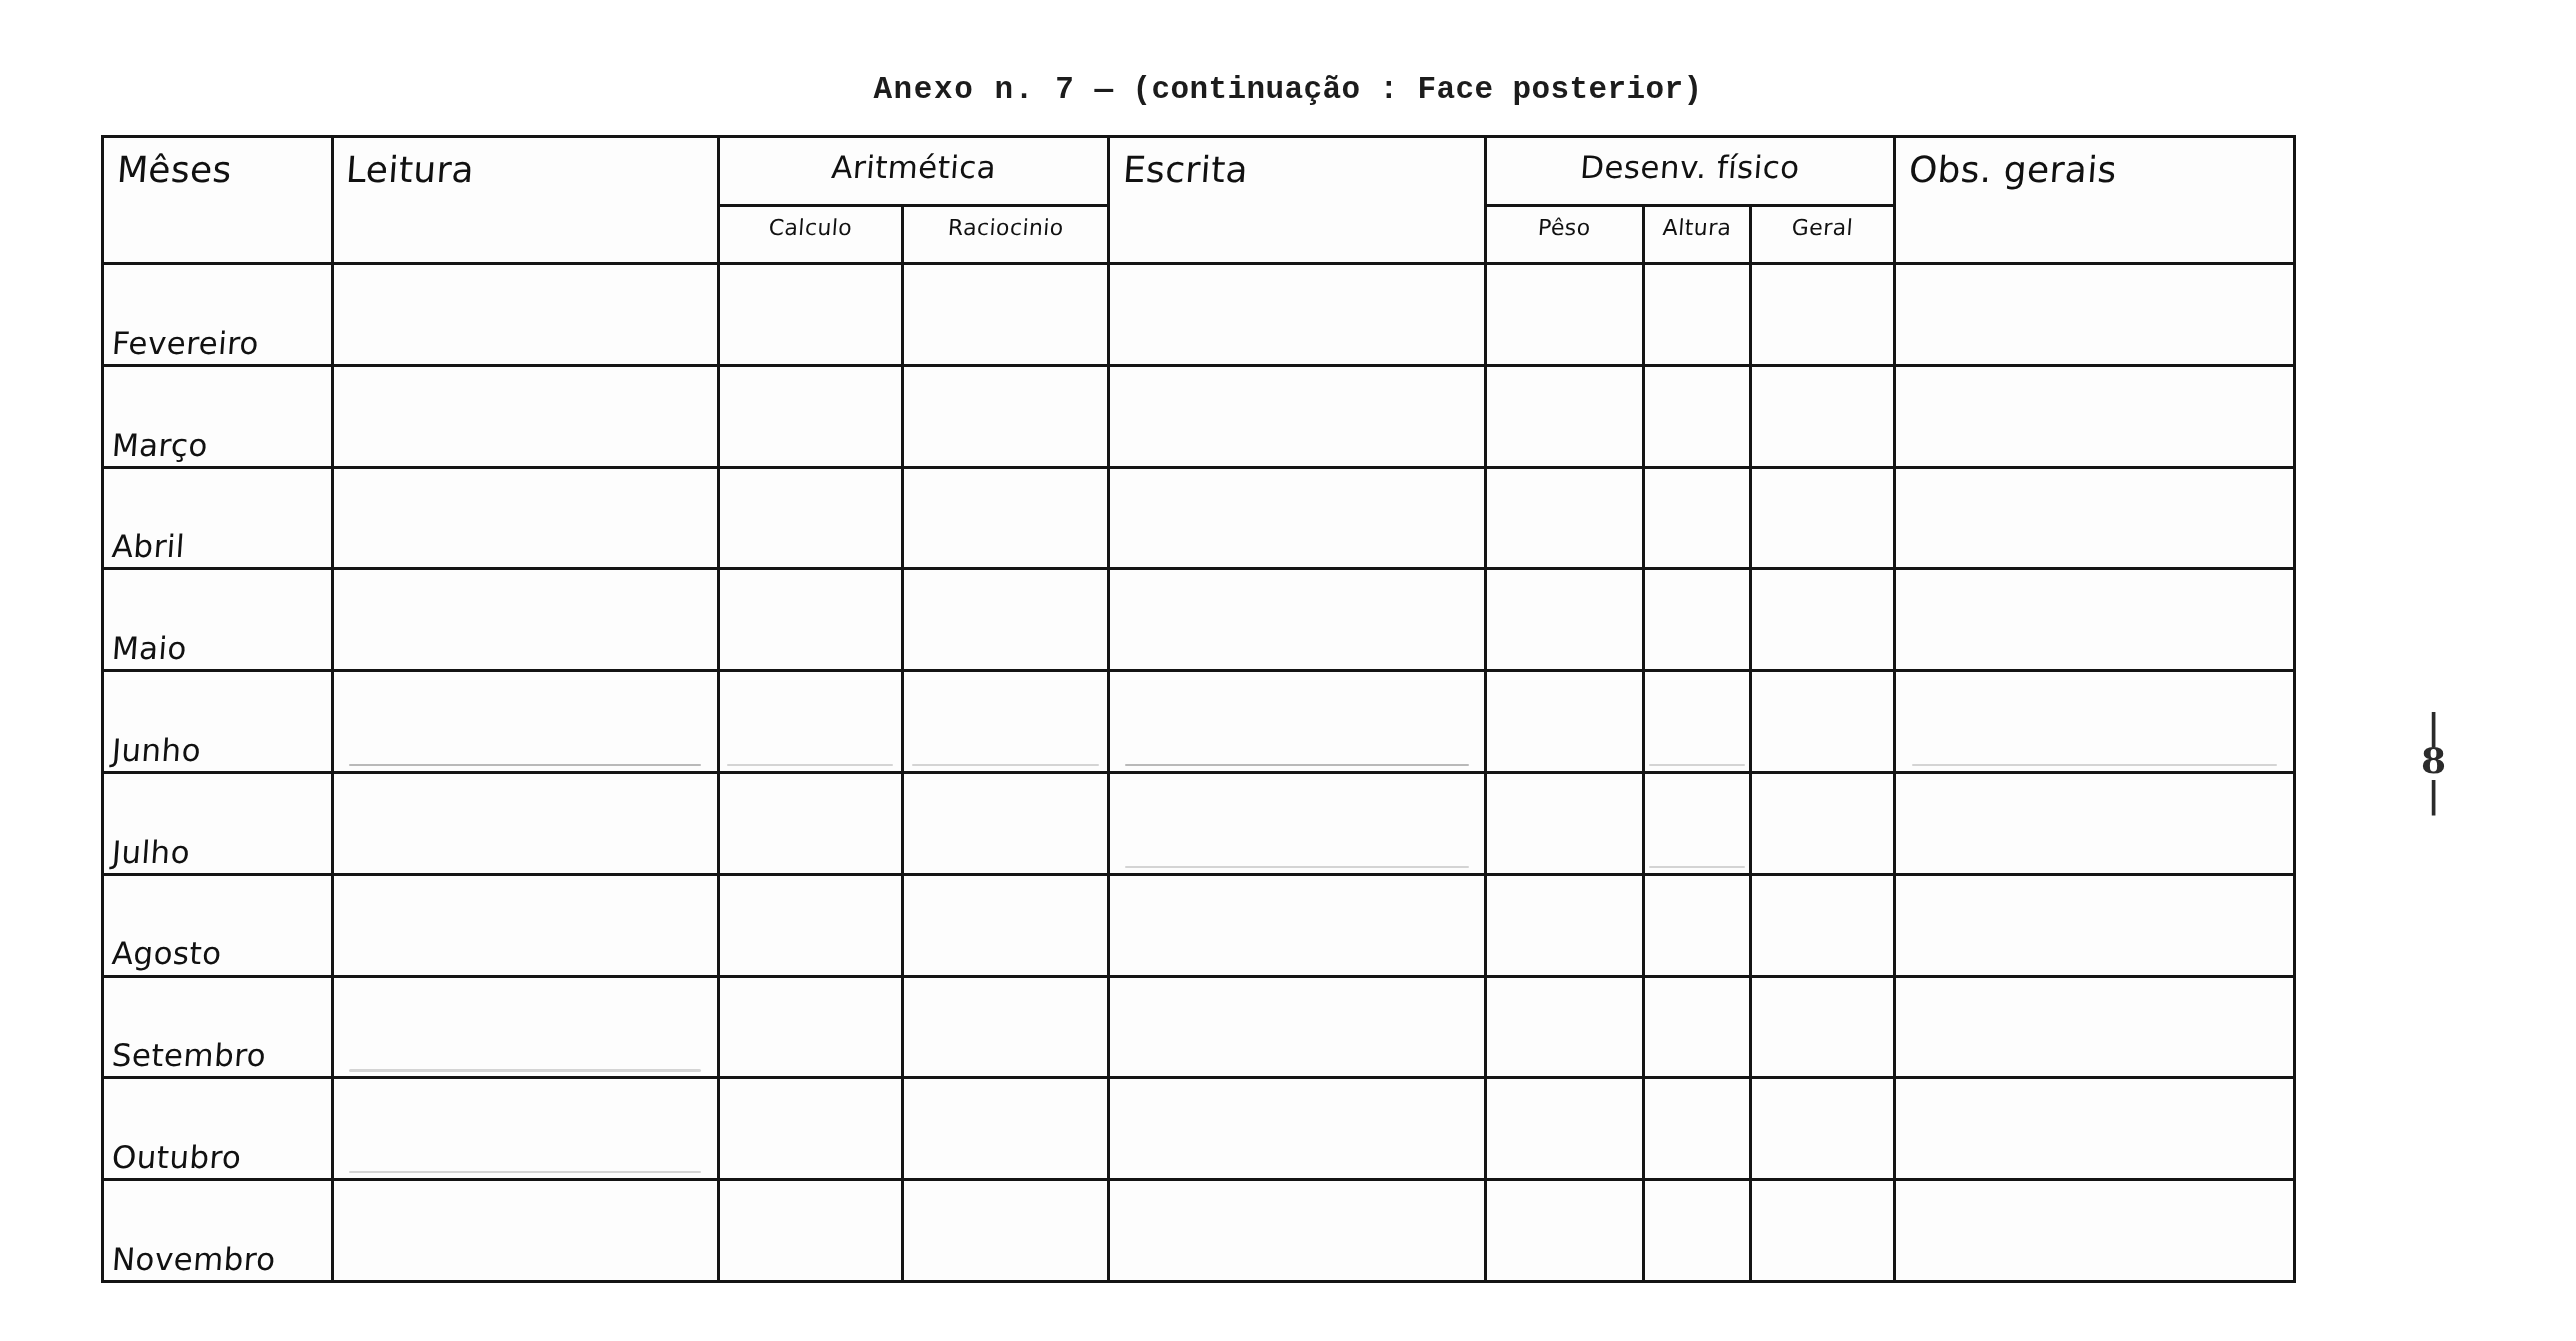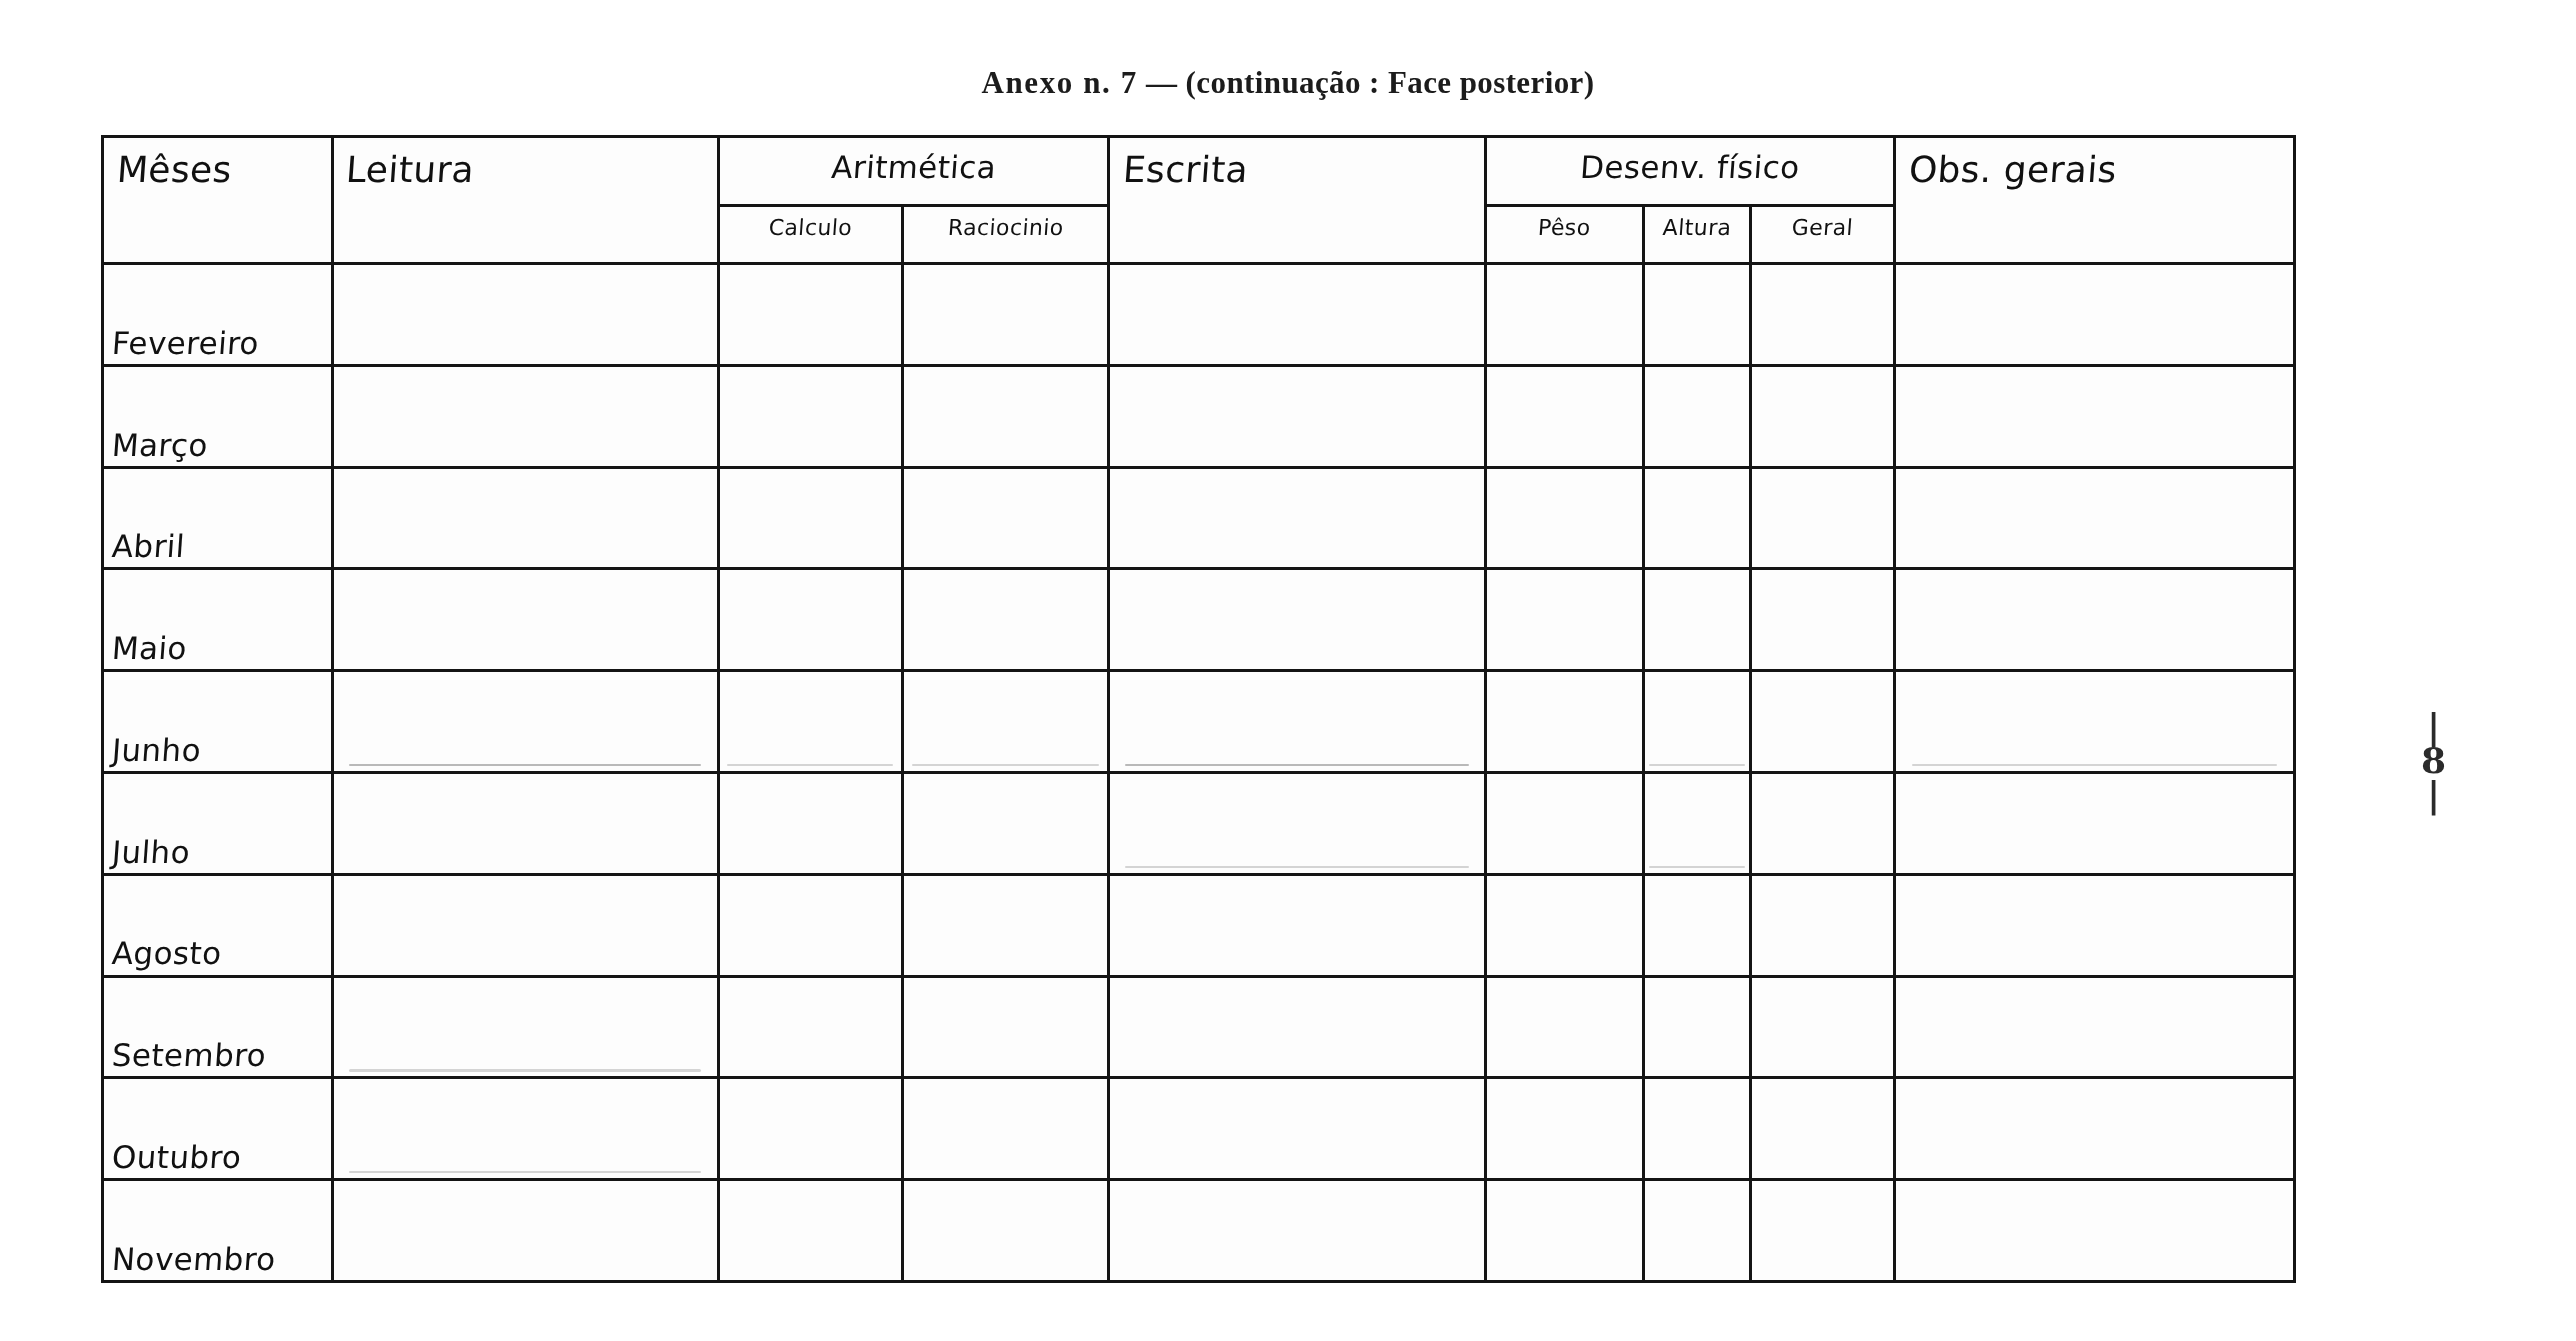--- a/index.html
+++ b/index.html
@@ -12,24 +12,24 @@
     height: 1342px;
     overflow: hidden;
     font-family: "Liberation Serif", serif;
     position: relative;
   }
 
   
   #caption {
     position: absolute;
     left: 0;
-    top: 65px;
+    top: 72px;
     width: 100%;
     text-align: center;
-    font-family: Liberation Serif, serif;
+    font-family: Liberation Mono, monospace;
     font-weight: 700;
     font-size: 31px;
     letter-spacing: 0.4px;
     color: #1c1c1c;
     white-space: nowrap;
   }
   #caption .anexo { letter-spacing: 1.6px; }
 
   
   #page-mark {

